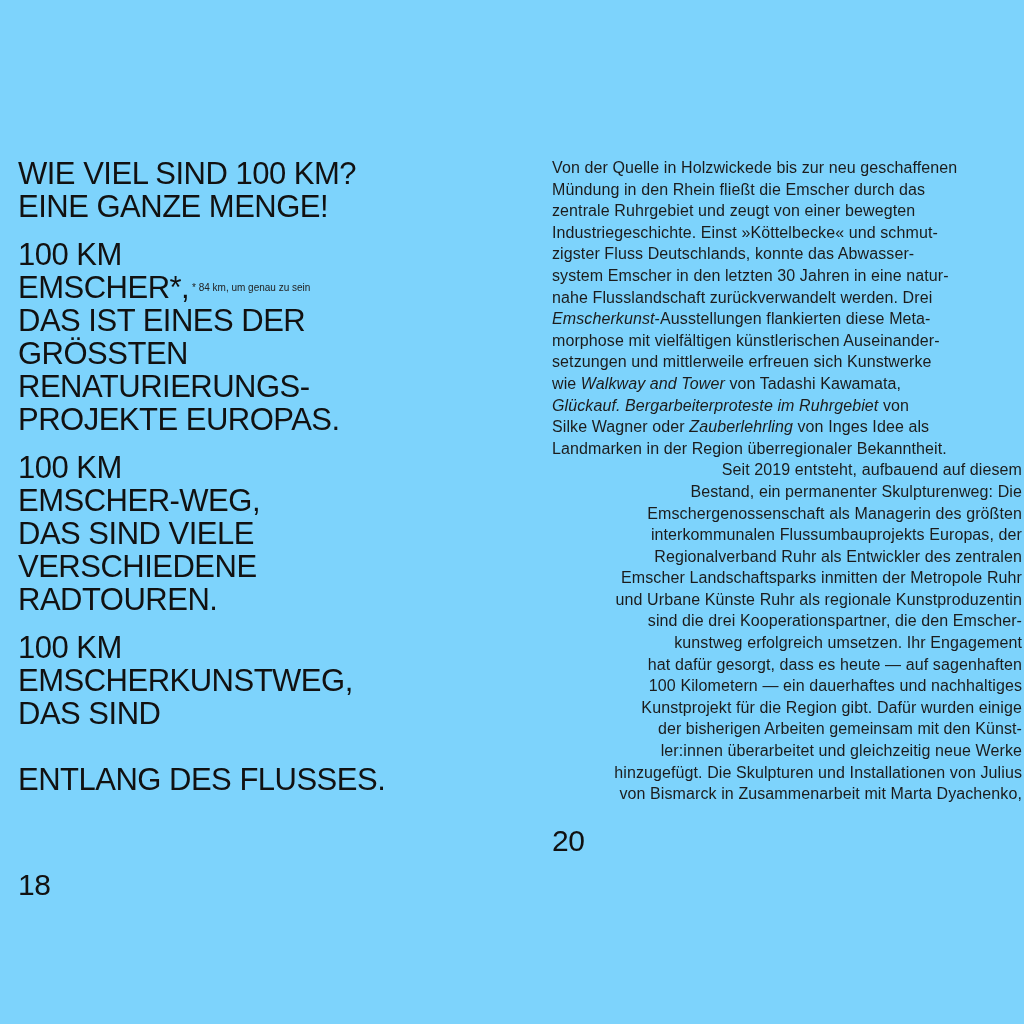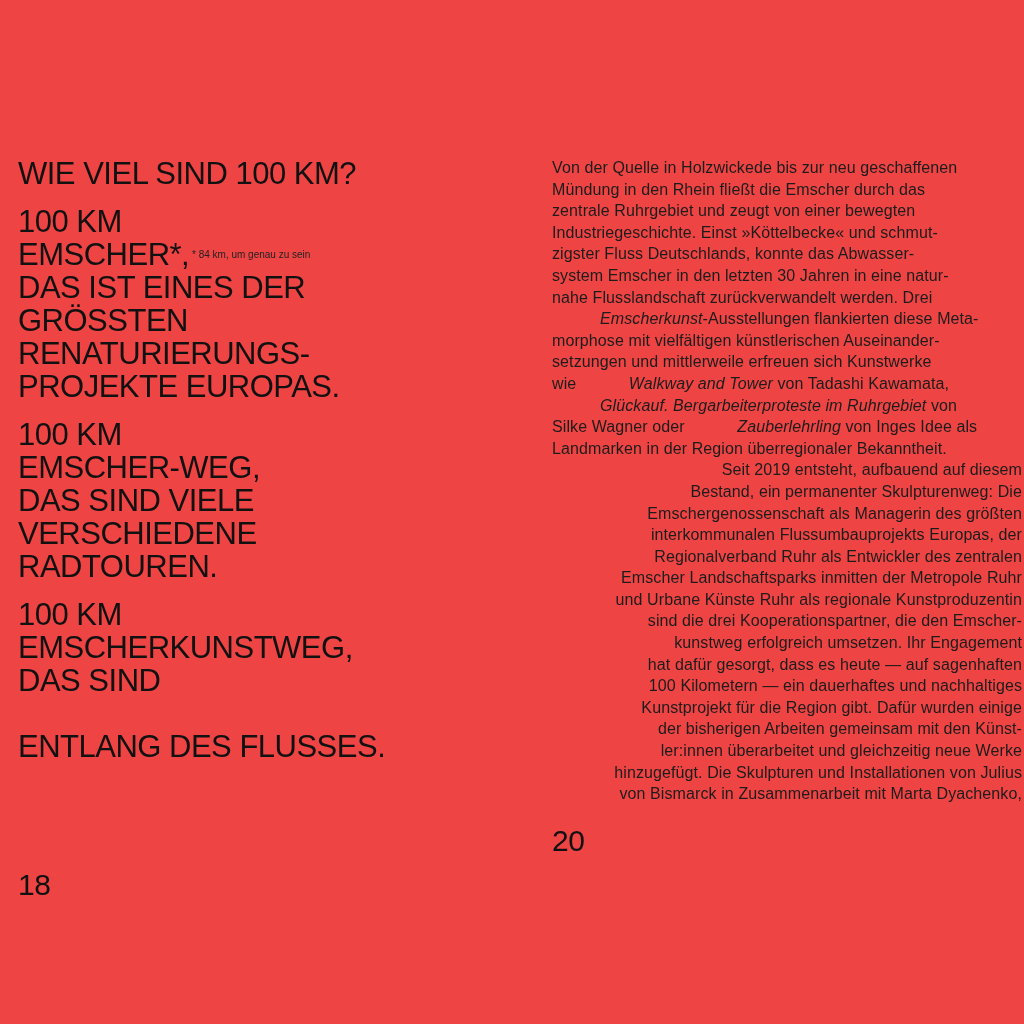--- a/index.html
+++ b/index.html
@@ -5,21 +5,21 @@
   * { margin: 0; padding: 0; box-sizing: border-box; }
   html, body {
     width: 1024px; height: 1024px;
     background: #ffffff;
     font-family: "Liberation Sans", sans-serif;
     color: #141414;
   }
   .spread {
     position: relative;
     width: 1024px; height: 1024px;
-    background: #ef4444;
+    background: #7dd3fc;
     overflow: hidden;
   }
   
   .page-left {
     position: absolute;
     left: 18px; top: 157px;
     width: 500px;
   }
   .display-block {
     font-size: 31px;
@@ -52,30 +52,30 @@
     width: 470px;
   }
   .paragraph {
     font-size: 16px;
     line-height: 21.6px;
     letter-spacing: 0.1px;
     color: #1c1c1c;
     white-space: nowrap;
   }
   .paragraph.indented { text-indent: 22px; text-align: right; }
-  .paragraph em { font-style: italic; margin-left: 48px; }
+  .paragraph em { font-style: italic; }
 </style>
 </head>
 <body>
 
 <div class="spread">
 
   <div class="page-left">
     <div id="left-blocks">
-        <div class="display-block"><span>WIE VIEL SIND 100 KM?</span><br></div>
+        <div class="display-block"><span>WIE VIEL SIND 100 KM?</span><br><span>EINE GANZE MENGE!</span></div>
         <div class="display-block"><span>100 KM</span><br><span>EMSCHER*,</span><span class="footnote"> * 84 km, um genau zu sein</span><br><span>DAS IST EINES DER</span><br><span>GRÖSSTEN</span><br><span>RENATURIERUNGS-</span><br><span>PROJEKTE EUROPAS.</span></div>
         <div class="display-block"><span>100 KM</span><br><span>EMSCHER-WEG,</span><br><span>DAS SIND VIELE</span><br><span>VERSCHIEDENE</span><br><span>RADTOUREN.</span></div>
         <div class="display-block"><span>100 KM</span><br><span>EMSCHERKUNSTWEG,</span><br><span>DAS SIND</span><br><br><span>ENTLANG DES FLUSSES.</span></div>
       </div>
   </div>
 
   <div class="page-number left">18</div>
 
   <div class="page-right">
     <div id="right-paragraphs">

